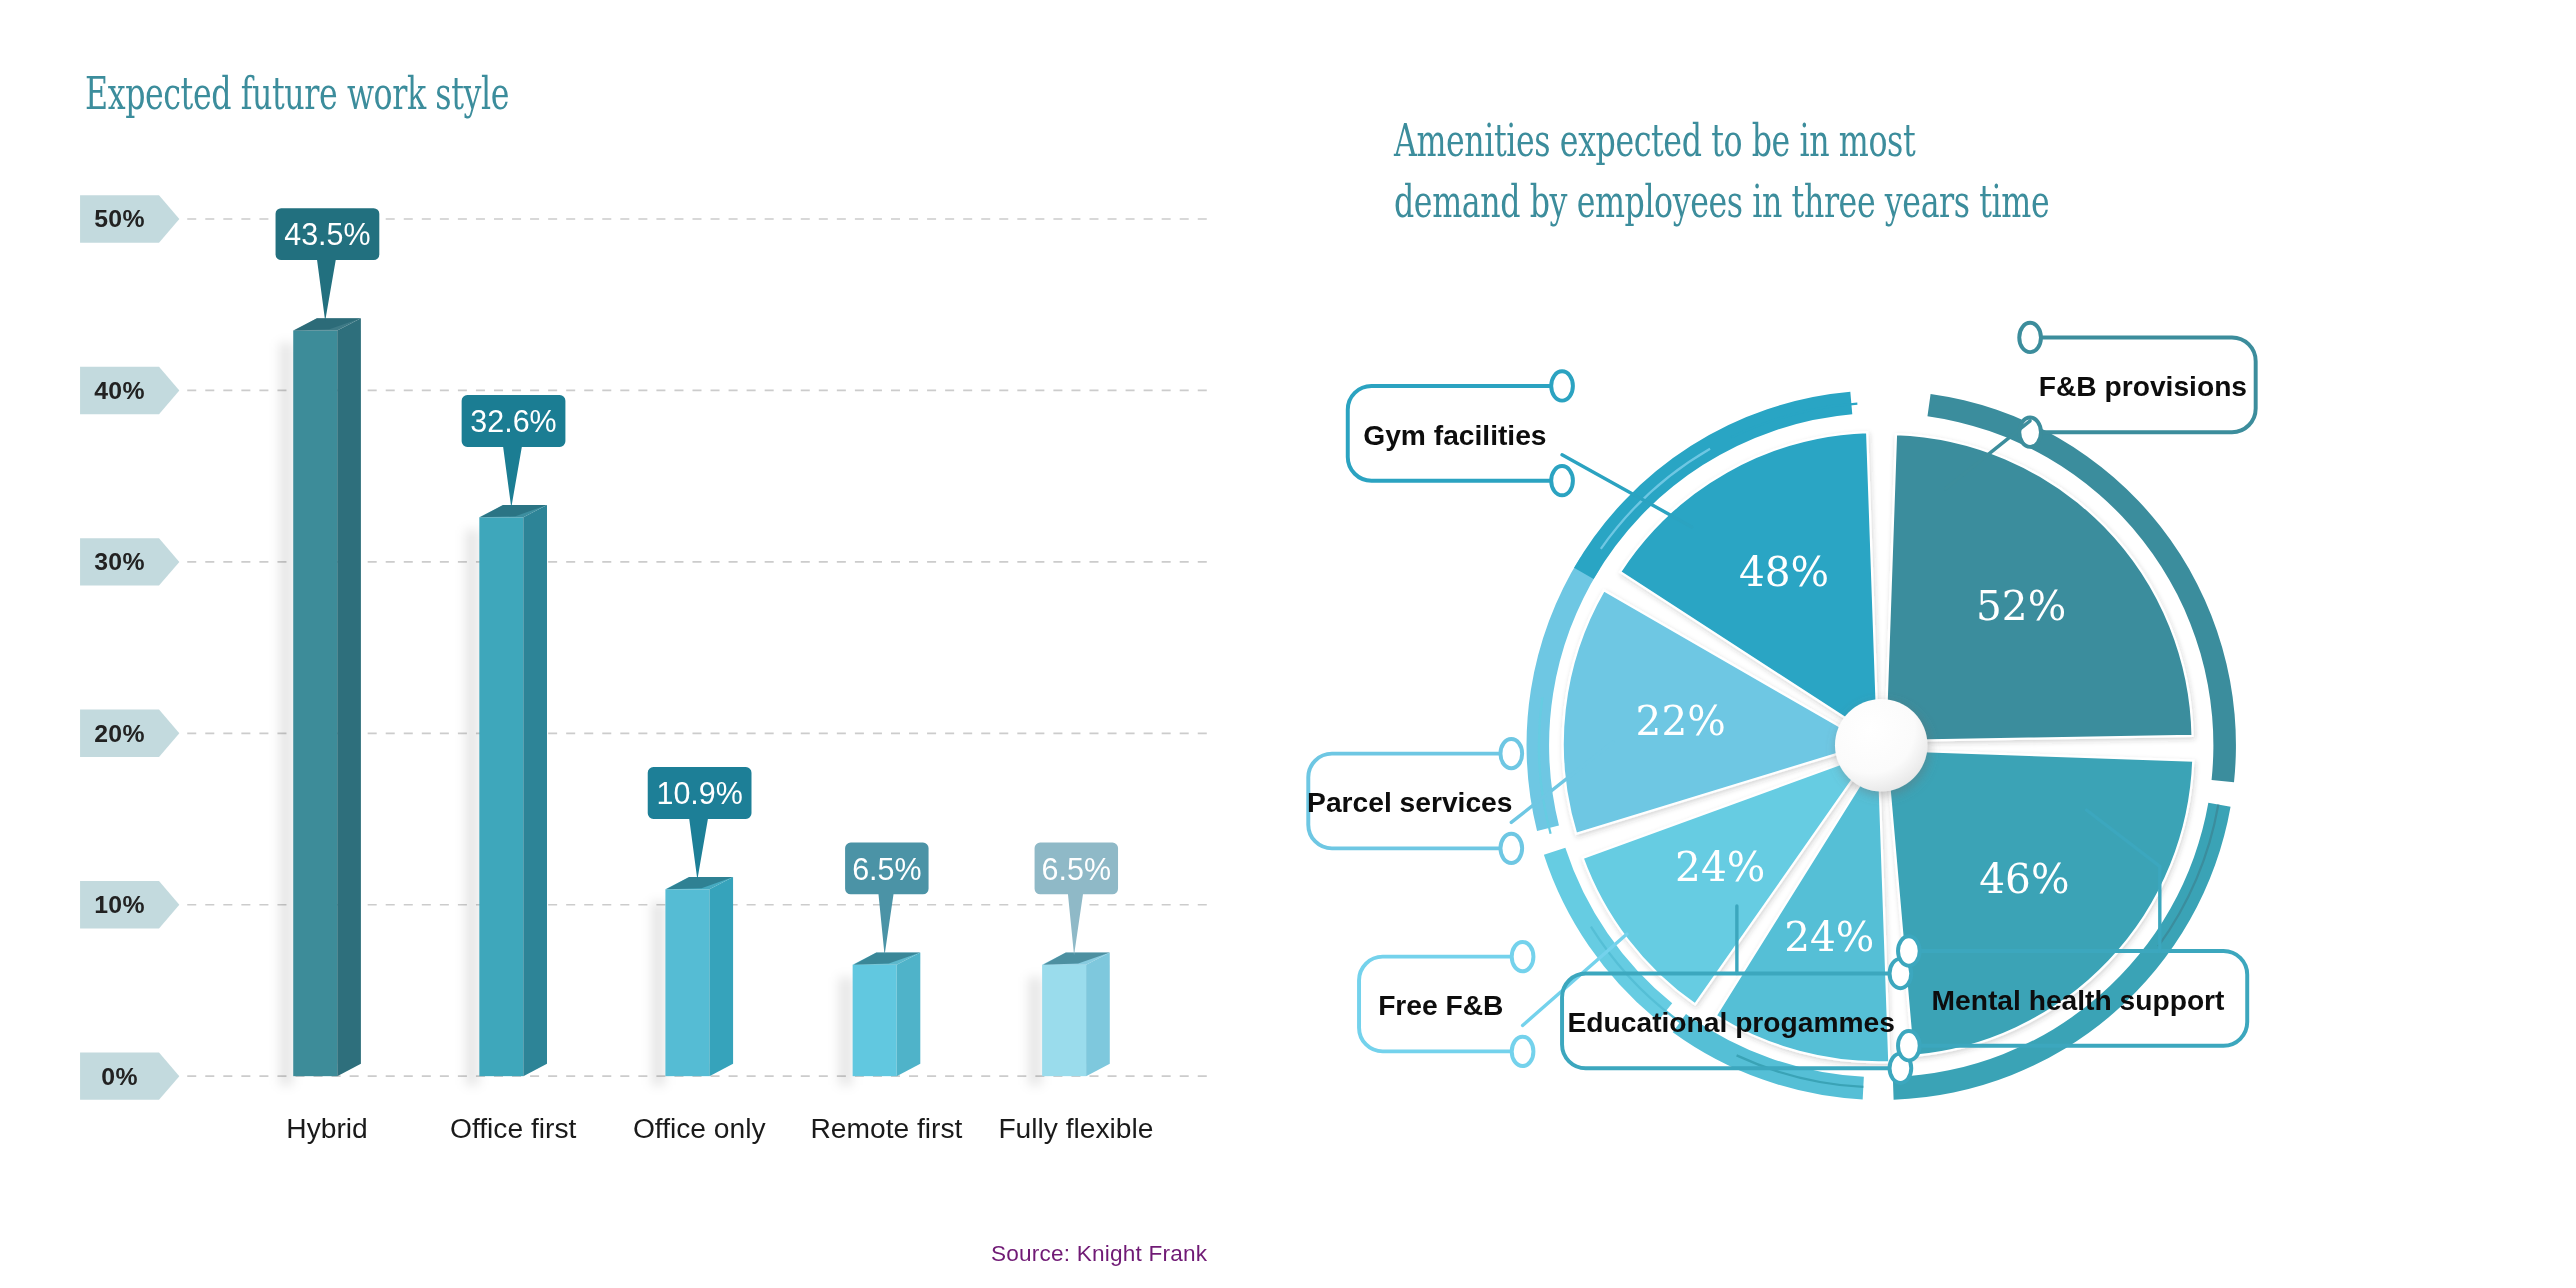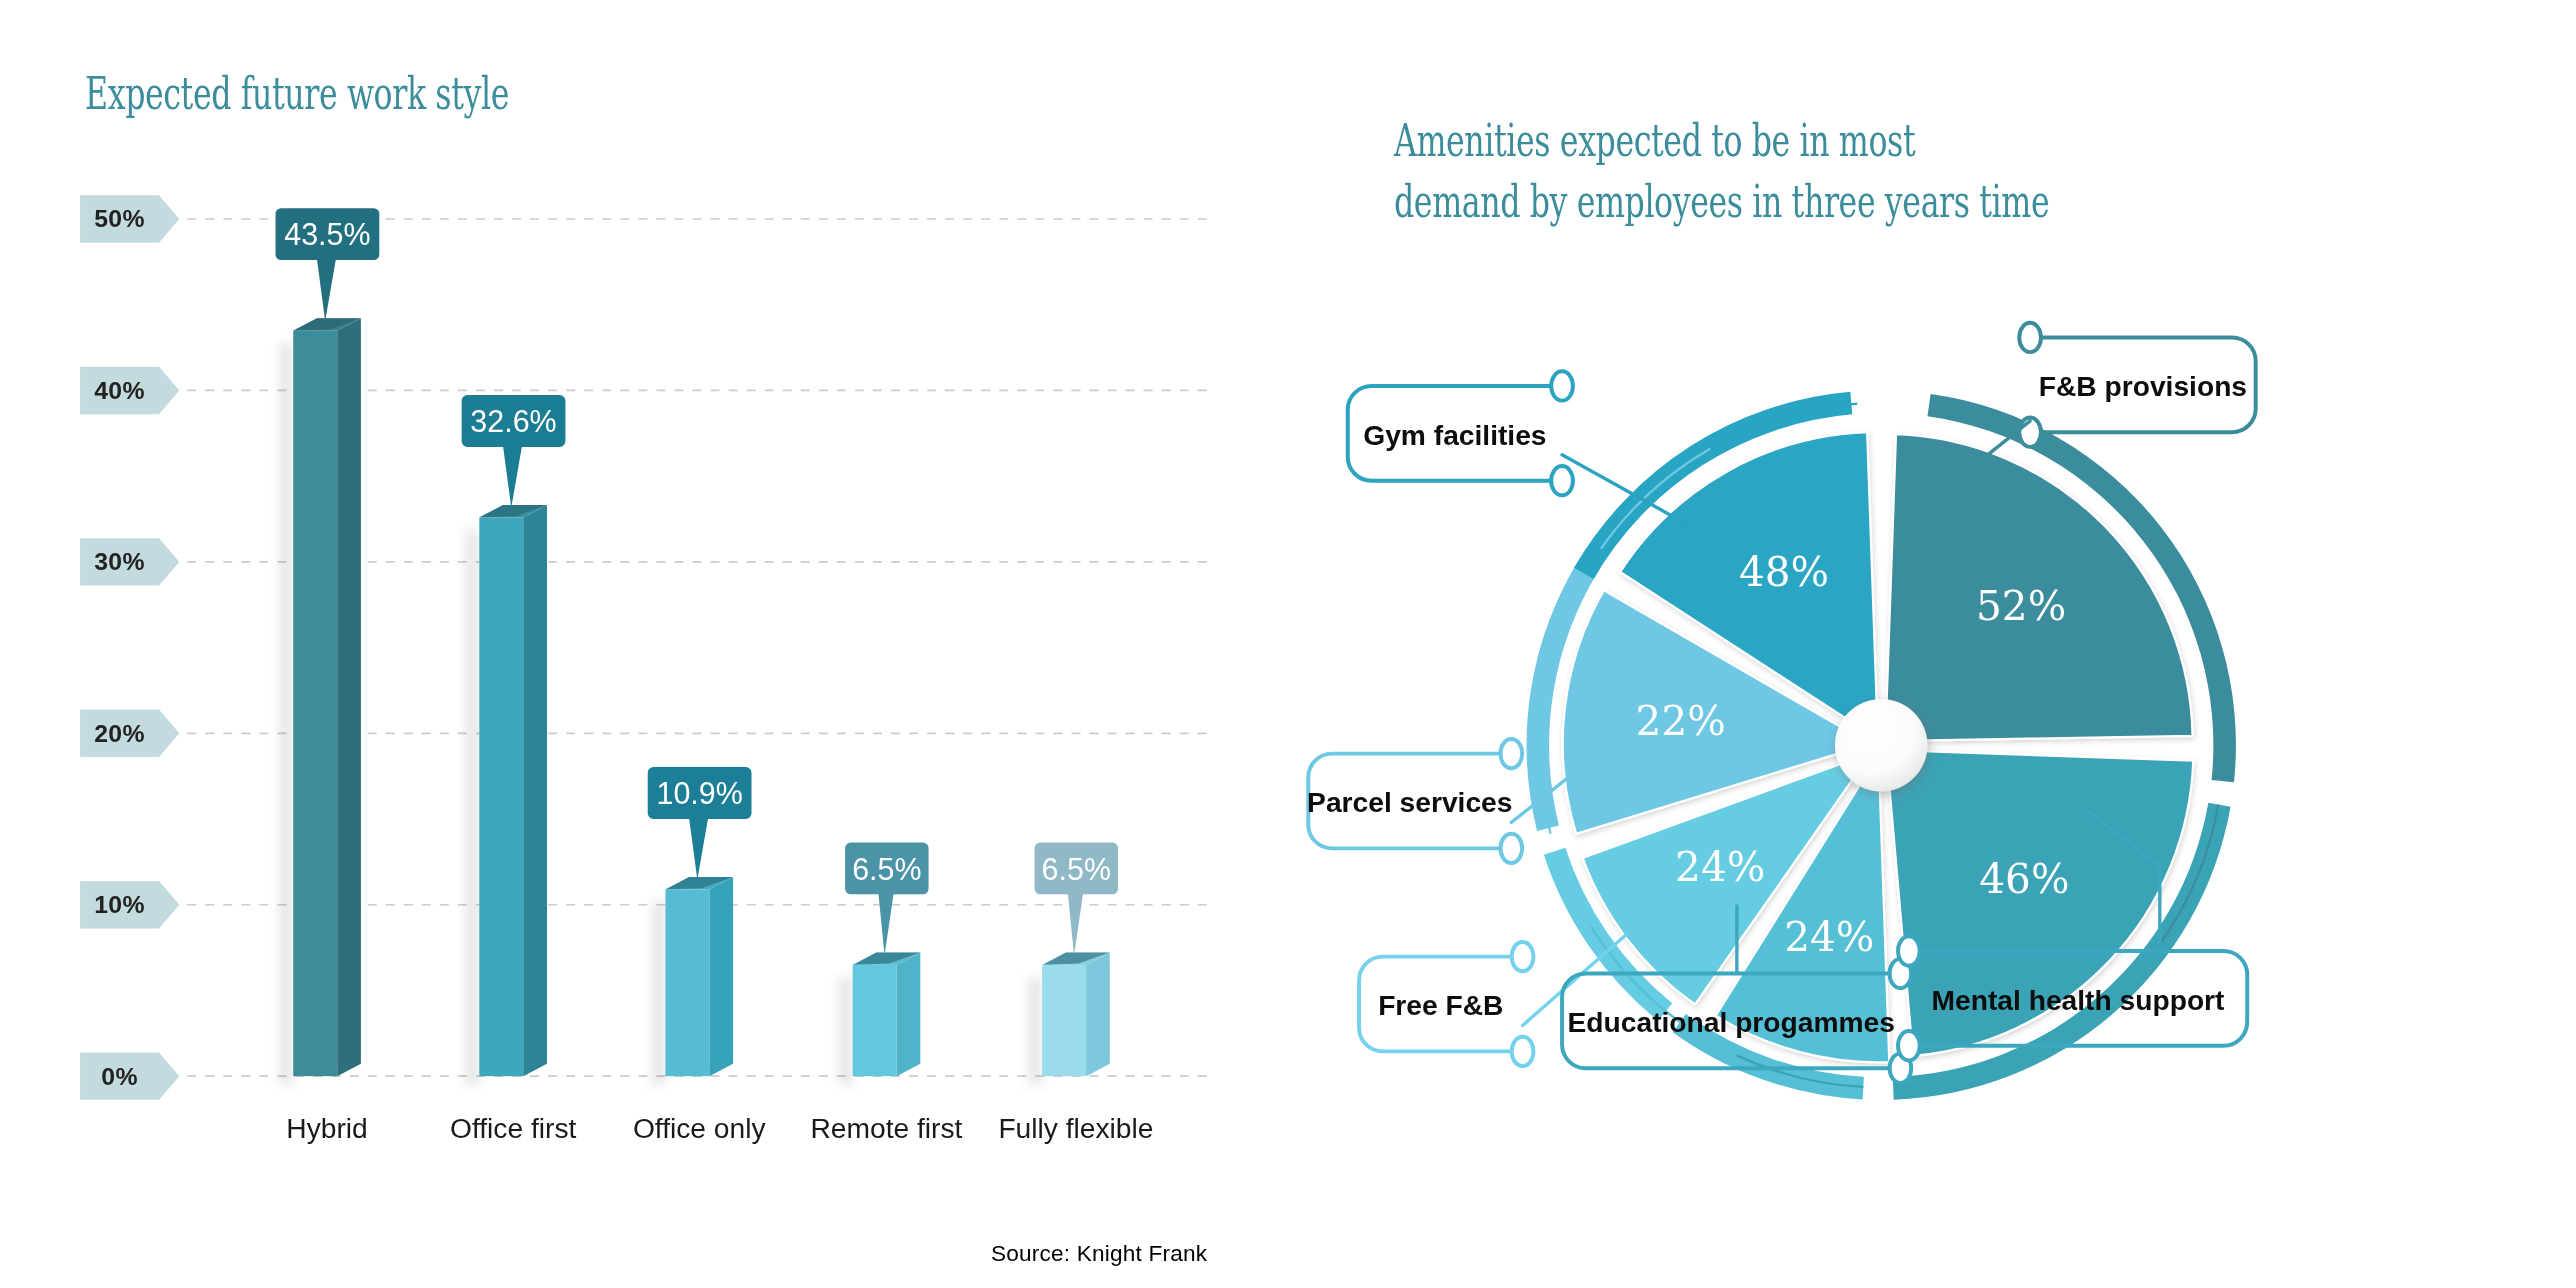--- a/index.html
+++ b/index.html
@@ -19,21 +19,21 @@
     transform:scaleX(0.72);
     transform-origin:left top;
   }
   #bar-chart-title{left:85px;top:56px;font-size:44px;line-height:1.0;}
   #pie-chart-title{left:1394px;top:51px;font-size:44px;line-height:1.38;}
 
   svg{position:absolute;left:0;top:0;overflow:visible;}
   .nosel{user-select:none;}
   #source-note{
     position:absolute;left:991px;top:1225px;
-    font-size:22.6px;color:#000000;font-weight:300;
+    font-size:22.6px;color:#701a75;font-weight:300;
     letter-spacing:0.2px;
   }
 </style>
 </head>
 <body>
 
 <div class="panel" id="left-panel">
 
   <div class="chart-title nosel" id="bar-chart-title">Expected future work style</div>
 

